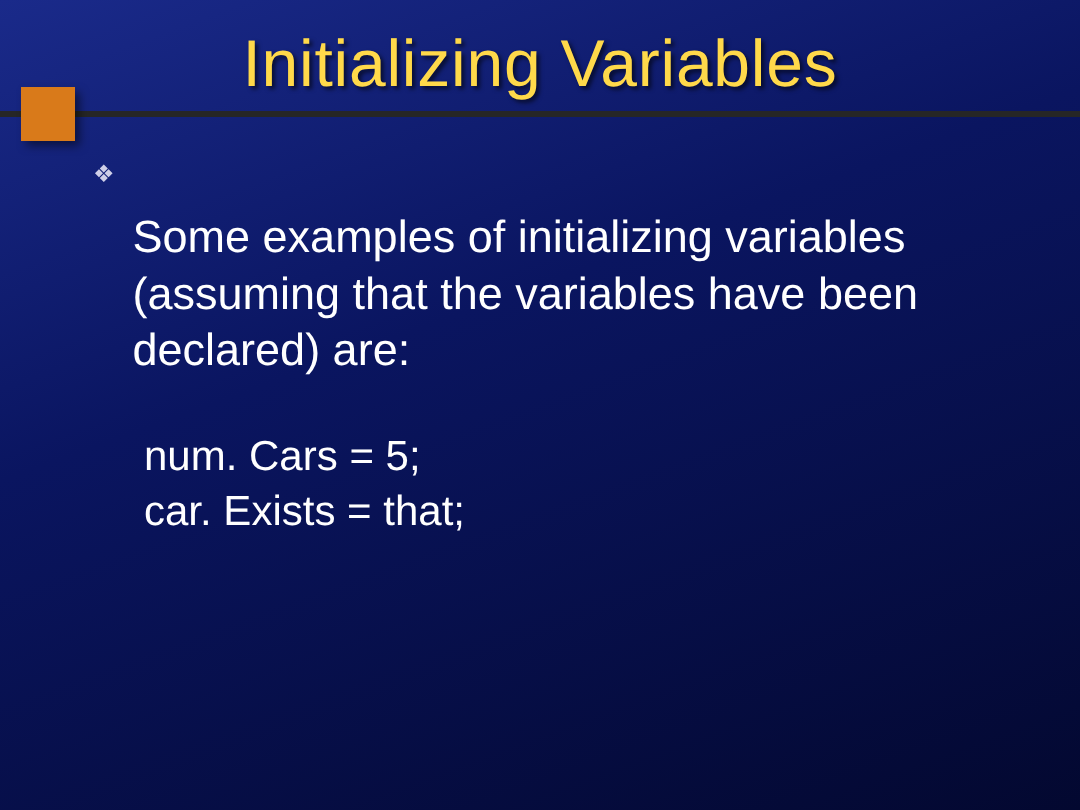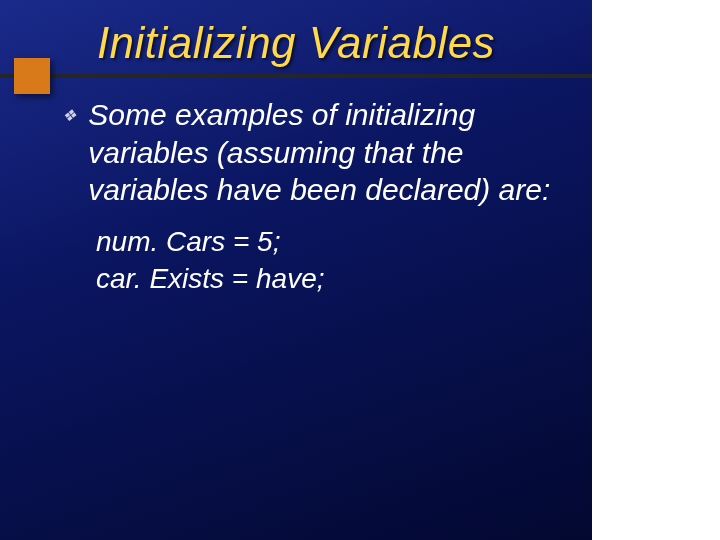--- a/index.html
+++ b/index.html
@@ -1,24 +1,23 @@
 <!DOCTYPE html>
 <html><head>
 <meta charset="utf-8">
 <style>
   * { margin: 0; padding: 0; box-sizing: border-box; }
   html, body { width: 720px; height: 540px; overflow: hidden; }
   .slide {
-    width: 592px;
+    width: 720px;
     height: 540px;
     background: linear-gradient(160deg, #1a2a8a 0%, #0a1560 40%, #030830 100%);
     position: relative;
     font-family: Tahoma, Verdana, Arial, sans-serif;
     color: #ffffff;
-    font-style: italic;
   }
   .title {
     position: absolute;
     top: 18px;
     left: 0;
     width: 100%;
     text-align: center;
     font-size: 44px;
     font-weight: 400;
     color: #ffd94a;
@@ -59,23 +58,24 @@
     font-size: 16px;
     color: #cfcfe8;
     margin-top: 10px;
     margin-right: 12px;
   }
   .bullet-text {
     font-size: 30px;
     line-height: 1.25;
     color: #ffffff;
     font-weight: 400;
+    margin-top: 44px;
   }
   .examples {
-    margin-top: 14px;
+    margin-top: 32px;
     margin-left: 34px;
   }
   .example-line {
     font-size: 28px;
     line-height: 1.35;
     color: #ffffff;
   }
 </style>
 </head>
 <body>
@@ -85,16 +85,16 @@
   <div class="accent-block"></div>
   <div class="title">Initializing Variables</div>
 
   <div class="body">
     <div class="bullet-row">
       <div class="bullet-glyph">❖</div>
       <div class="bullet-text">Some examples of initializing variables (assuming that the variables have been declared) are:</div>
     </div>
     <div class="examples">
       <div class="example-line">num. Cars = 5;</div>
-      <div class="example-line">car. Exists = have;</div>
+      <div class="example-line">car. Exists = that;</div>
     </div>
   </div>
 </div>
 
 </body></html>

